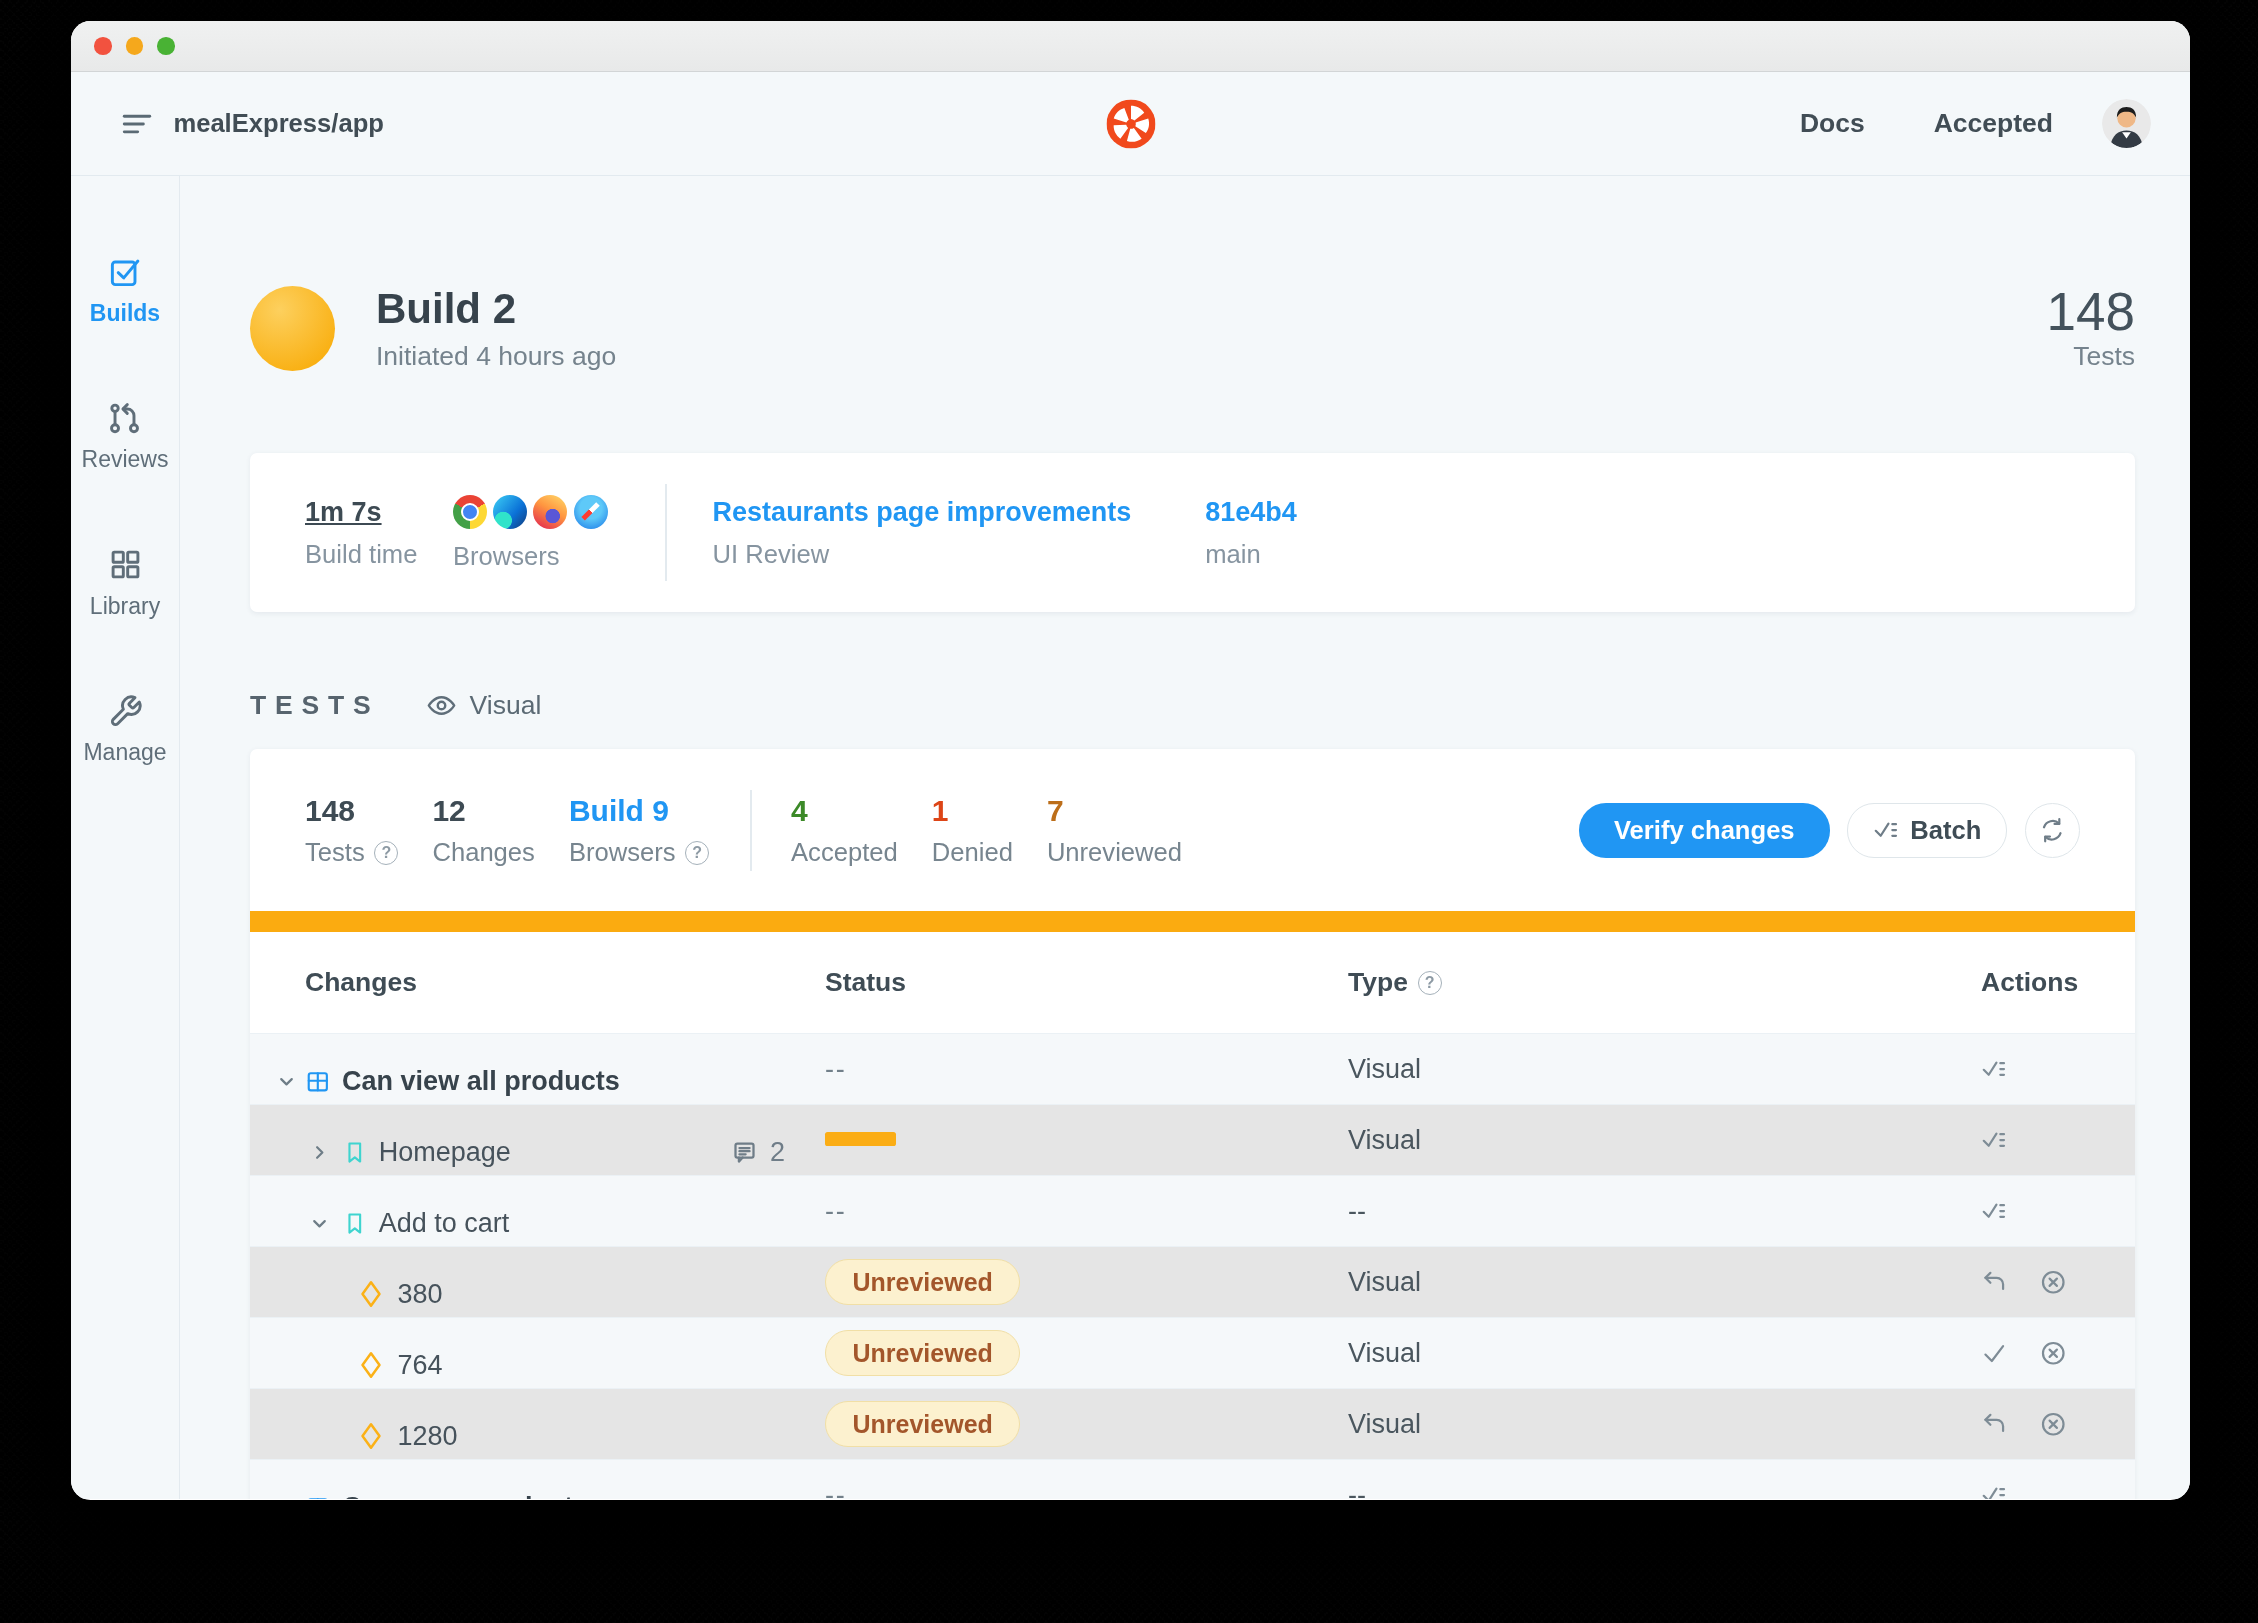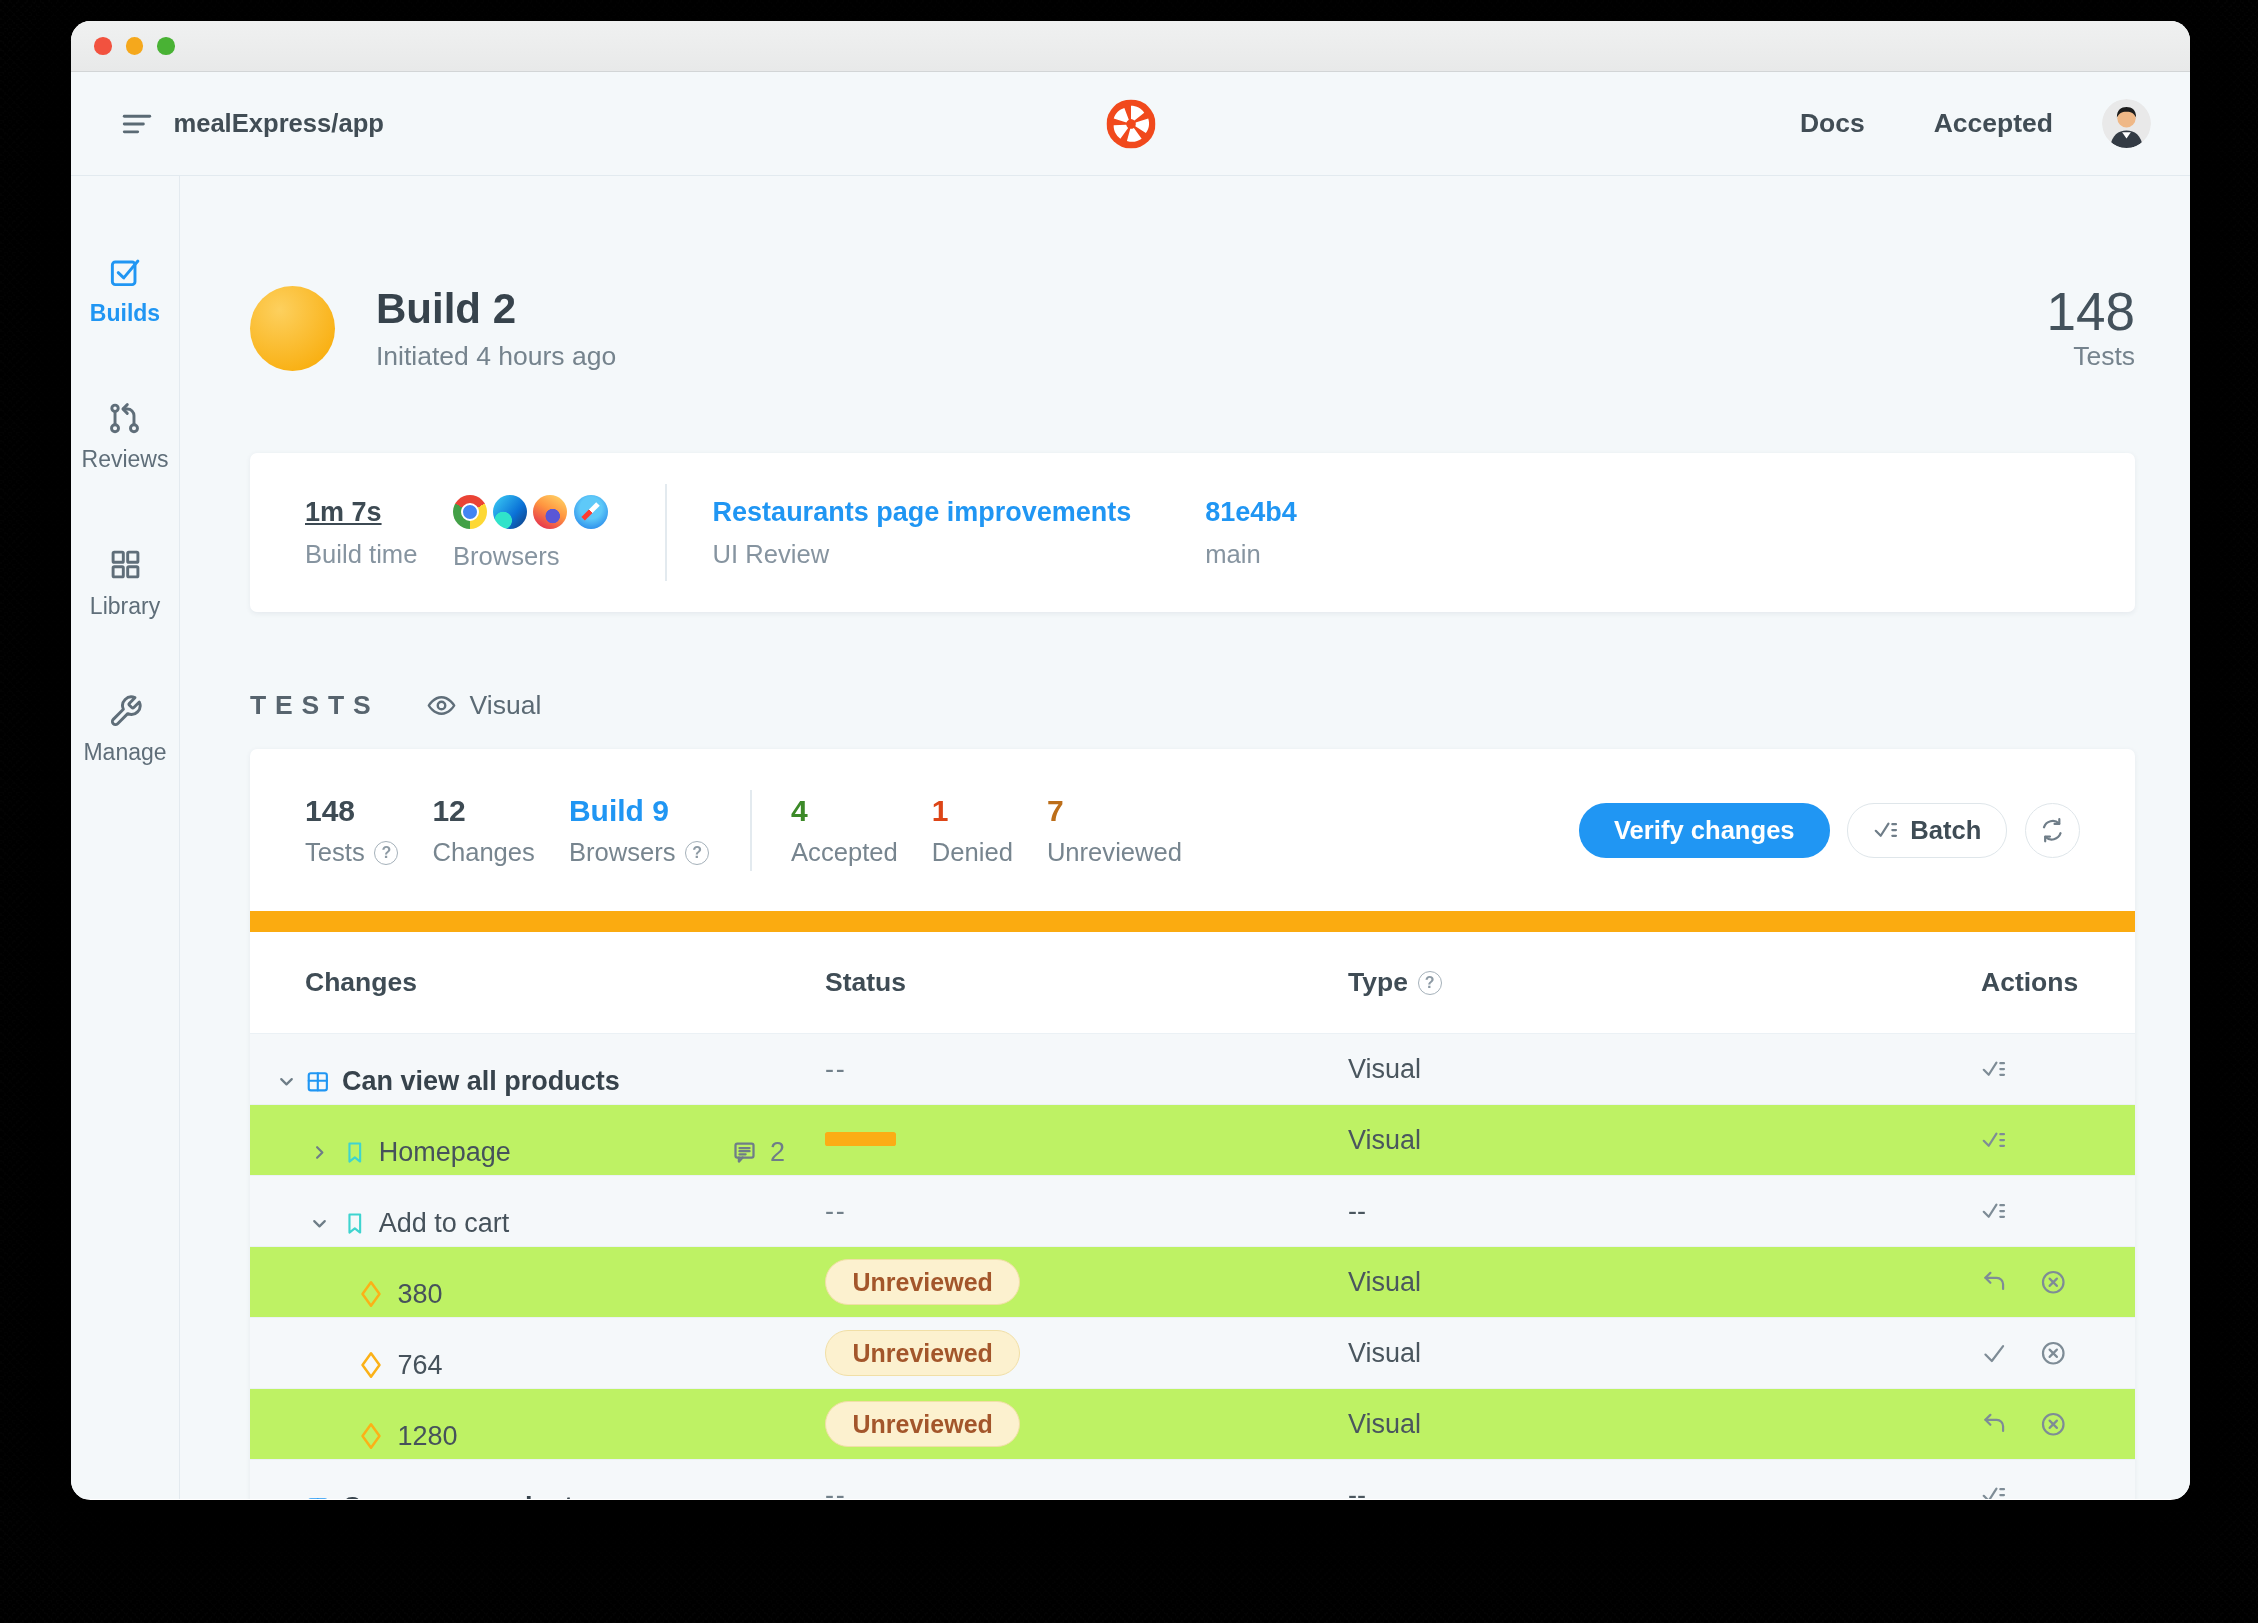--- a/index.html
+++ b/index.html
@@ -108,21 +108,21 @@
     border:1.8px solid #dfe6ea; display:inline-flex; align-items:center; justify-content:center; cursor:pointer; }
   .refresh-btn .b-icon{ width:26.5px; height:26.5px; color:#6f7d88; }
 
   .progress-strip{ height:21px; background:#fbab10; }
 
   .thead, .trow{ display:grid; grid-template-columns:575px 523px 633px 1fr; align-items:center; padding-right:58px; }
   .thead{ height:101px; font-size:26.5px; font-weight:700; color:#3f4c55; background:#fff; }
   .thead .hc{ display:flex; align-items:center; }
   .thead .hc.first{ padding-left:55px; }
   .thead .hc.last{ justify-content:flex-start; }
-  .trow{ height:71px; border-top:0.9px solid #ebf1f5; background:#bef264; }
+  .trow{ height:71px; border-top:0.9px solid #ebf1f5; background:#e5e5e5; }
   .trow:nth-child(odd){ background:#f5f8fa; }
   .c-changes{ display:flex; align-items:center; min-width:0;margin-top:24px; }
   .chev{ width:23px; height:23px; color:#6e7d87; flex-shrink:0; cursor:pointer; }
   .row-icon{ flex-shrink:0; }
   .row-icon.grid-blue{ width:25.6px; height:25.6px; color:#2096f3; margin-left:7px; }
   .row-icon.bookmark-teal{ width:25.6px; height:25.6px; color:#3fd4cf; margin-left:10.6px; }
   .row-icon.diamond-yellow{ width:30px; height:30px; color:#fbb117; }
   .row-label{ margin-left:11.5px; font-size:27px; color:#46525b; white-space:nowrap; }
   .trow.section .row-label{ font-weight:700; color:#37434c; }
   .lvl-0 .c-changes{ padding-left:25px; } .lvl-1 .c-changes{ padding-left:58px; } .lvl-2 .c-changes{ padding-left:106px; }

